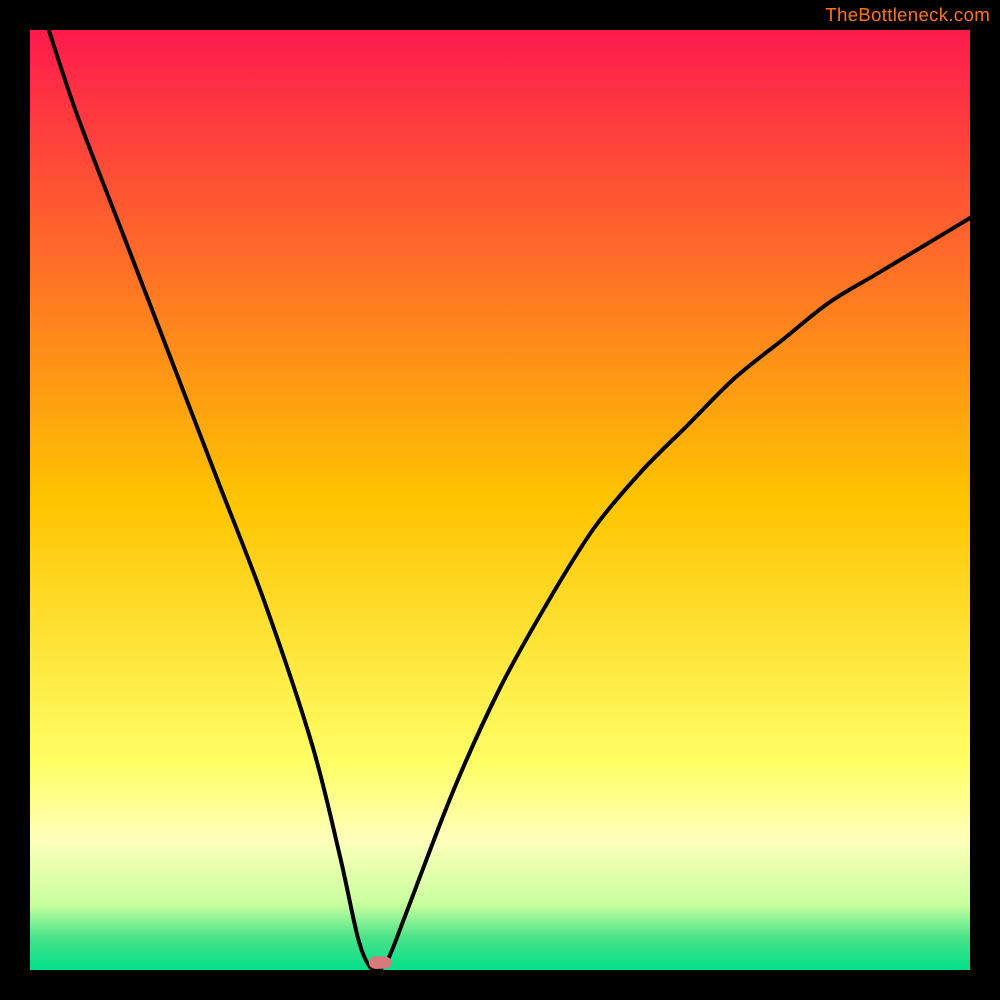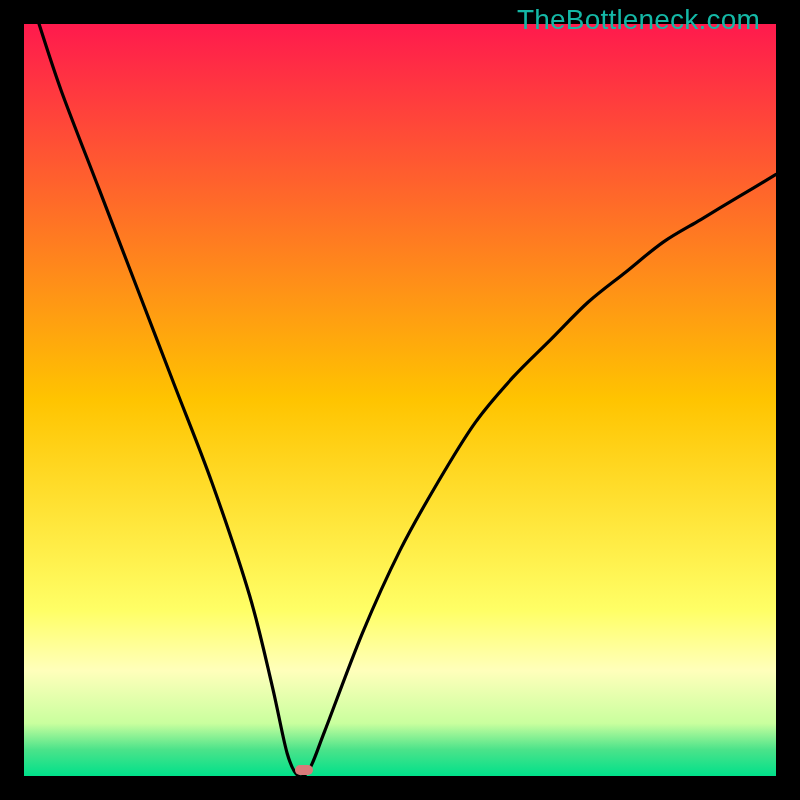--- a/index.html
+++ b/index.html
@@ -21,25 +21,25 @@
   .plot-bg {
     position: absolute;
     left: 0;
     top: 0;
     width: 752px;
     height: 752px;
   }
   .watermark {
     position: absolute;
     top: 4px;
-    right: 40px;
+    right: 8px;
     font-family: Arial, Helvetica, sans-serif;
-    font-size: 28px;
+    font-size: 15px;
     font-weight: 500;
-    color: #14b8a6;
+    color: #f97316;
     letter-spacing: 0.2px;
     user-select: none;
   }
   svg.curve {
     position: absolute;
     left: 24px;
     top: 24px;
     width: 752px;
     height: 752px;
     overflow: visible;

